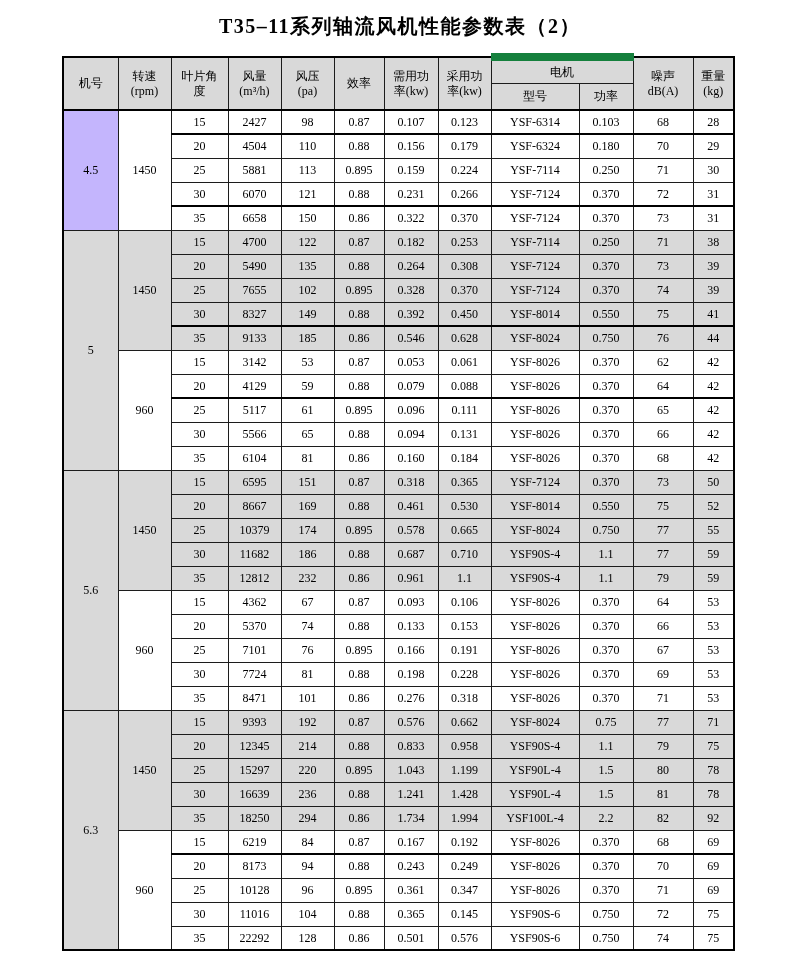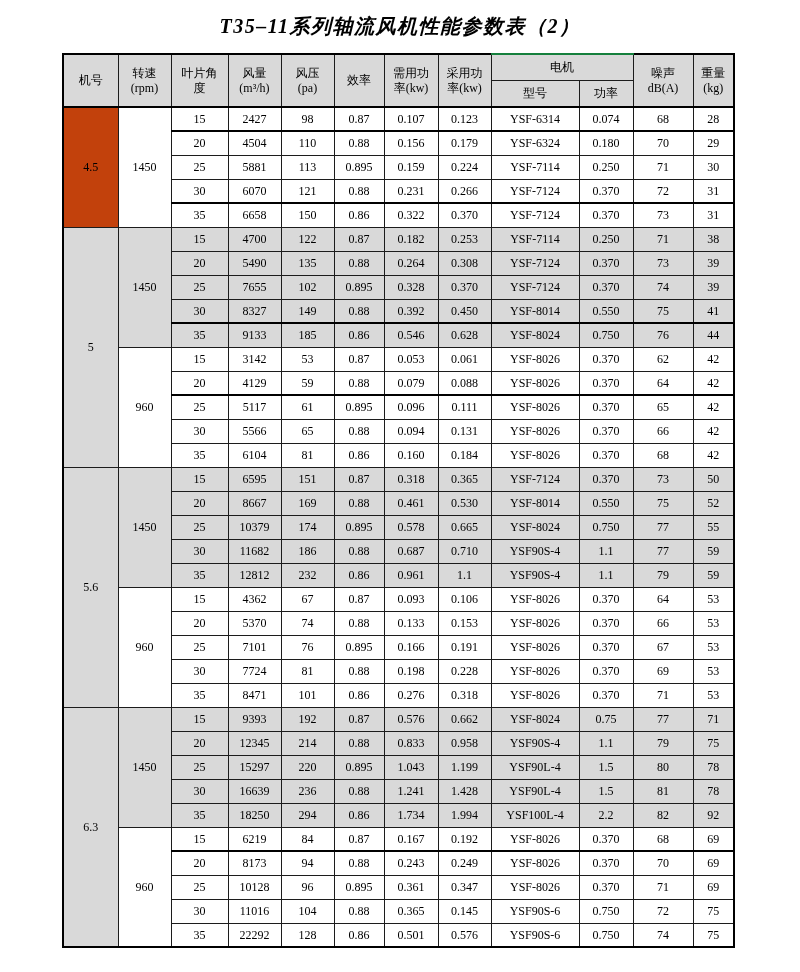--- a/index.html
+++ b/index.html
@@ -10,21 +10,20 @@
     font-family: "Liberation Serif", "DejaVu Serif", serif;
     color: #000;
   }
   .page { width: 800px; height: 972px; overflow: hidden; }
   .title {
     text-align: center;
     font-size: 20px;
     font-weight: bold;
     padding-top: 13px;
     letter-spacing: 1.5px;
-    font-style: italic;
   }
   table.perf {
     border-collapse: collapse;
     table-layout: fixed;
     width: 671px;
     margin: 13px 0 0 62px;
     border: 2px solid #000;
   }
   th, td {
     border: 1px solid #1c1c1c;
@@ -33,25 +32,25 @@
     padding: 0;
     font-size: 12px;
     line-height: 1.2;
     font-weight: normal;
     overflow: hidden;
     white-space: nowrap;
   }
   thead th { background: #d9d9d9; }
   thead tr:nth-child(1) { height: 26px; }
   thead tr:nth-child(2) { height: 27px; }
-  th.motor-group { border-top: 2px solid #15803d; }
+  th.motor-group { border-top: 8px solid #15803d; }
   tbody td { height: 24px; }
   tbody tr:first-child td { border-top: 2px solid #000; }
   tr.shaded td { background: #d9d9d9; }
-  td.machine-cell { background: #c2410c; }
+  td.machine-cell { background: #c4b5fd; }
   
   tbody tr:nth-child(2) td,
   tbody tr:nth-child(5) td,
   tbody tr:nth-child(10) td,
   tbody tr:nth-child(13) td,
   tbody tr:nth-child(32) td { border-top: 2px solid #000; }
 </style>
 </head>
 <body>
 
@@ -121,21 +120,21 @@
         <tr>
           <td rowspan="5" class="machine-cell">4.5</td>
           <td rowspan="5">1450</td>
           <td>15</td>
           <td>2427</td>
           <td>98</td>
           <td>0.87</td>
           <td>0.107</td>
           <td>0.123</td>
           <td>YSF-6314</td>
-          <td>0.074</td>
+          <td>0.103</td>
           <td>68</td>
           <td>28</td>
         </tr>
         <tr>
           <td>20</td>
           <td>4504</td>
           <td>110</td>
           <td>0.88</td>
           <td>0.156</td>
           <td>0.179</td>

